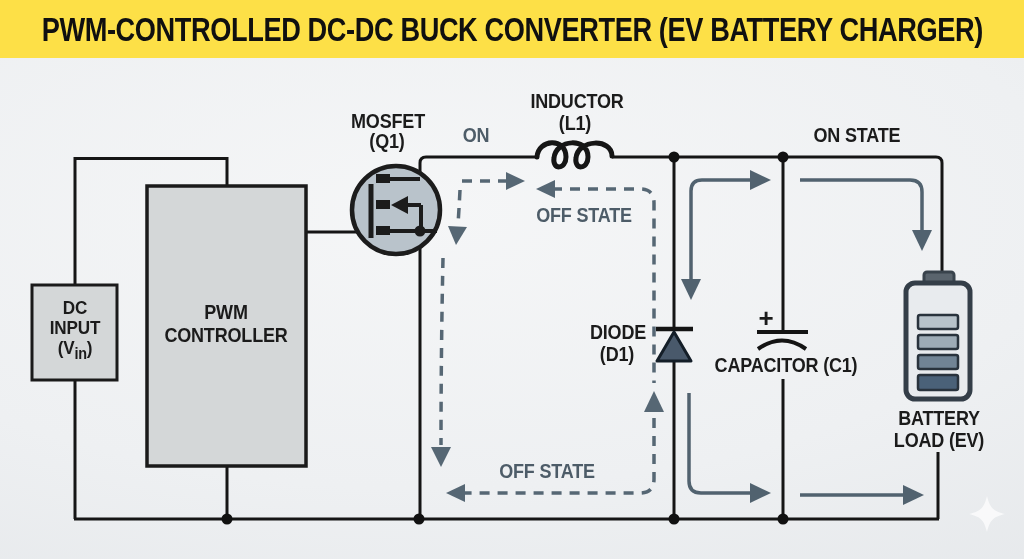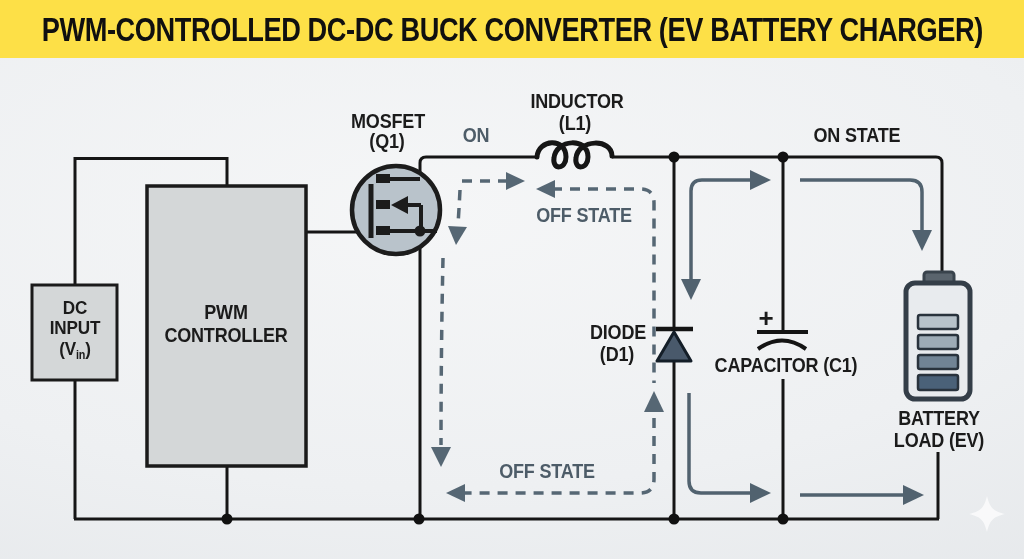--- a/index.html
+++ b/index.html
@@ -19,21 +19,21 @@
     font-size:34px;font-weight:700;color:#101010;white-space:nowrap;
     transform:scaleX(0.80);letter-spacing:-0.5px;
   }
   svg.diagram{position:absolute;left:0;top:0;}
   .lbl{
     position:absolute;white-space:nowrap;font-weight:700;color:#1b1b1b;
     transform:translate(-50%,-50%) scaleX(0.9);font-size:20px;letter-spacing:-0.2px;
   }
   .lbl.state{color:#4d5c68;}
   .lbl.plus{font-size:26px;transform:translate(-50%,-50%);}
-  .lbl sub{font-size:12px;font-weight:700;}
+  .lbl sub{font-size:16px;font-weight:700;}
 </style>
 </head>
 <body>
 
 <div class="stage">
 
   <svg class="diagram" width="1024" height="559" viewBox="0 0 1024 559">
 
     <g fill="none" stroke="#151515" stroke-width="3">
 

